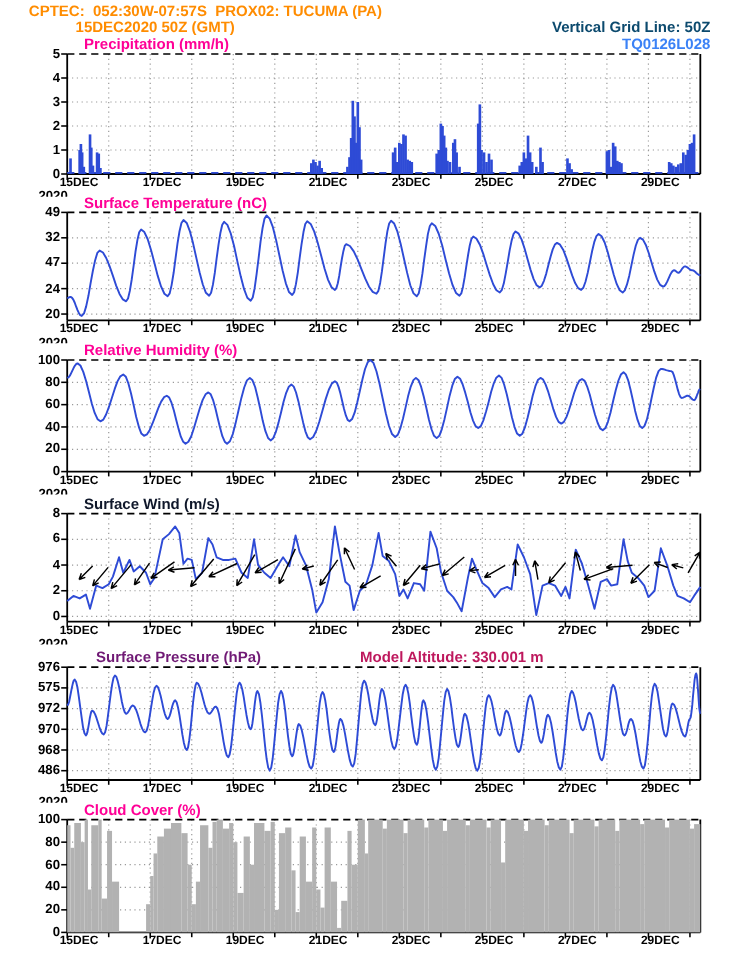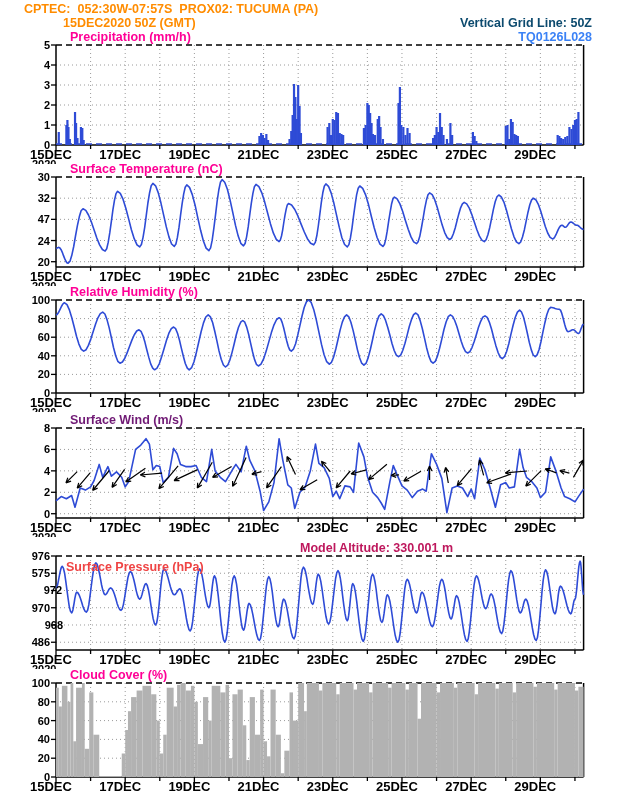--- a/index.html
+++ b/index.html
@@ -1,21 +1,21 @@
 <!DOCTYPE html>
 <html><head>
 <meta charset="utf-8">
 <style>
   html,body{margin:0;padding:0;background:#fff;}
   #page{position:relative;width:618px;height:800px;background:#fff;overflow:hidden;
         font-family:"Liberation Sans",sans-serif;font-weight:bold;}
   .hdr{position:absolute;font-size:12.5px;letter-spacing:0px;white-space:pre;}
   .ptitle{position:absolute;font-size:12.5px;white-space:pre;}
   .ylab{position:absolute;font-size:11px;text-align:right;white-space:pre;}
-  .xlab{position:absolute;font-size:13px;text-align:left;white-space:pre;}
+  .xlab{position:absolute;font-size:10px;text-align:right;white-space:pre;}
   .year{position:absolute;font-size:11px;overflow:hidden;white-space:pre;}
   svg{position:absolute;left:0;top:0;}
 </style>
 </head>
 <body>
 
 <div id="page">
   <div class="hdr" style="left: 24px; top: 2px; color: rgb(255, 140, 0);">CPTEC:  052:30W-07:57S  PROX02: TUCUMA (PA)</div>
   <div class="hdr" style="left: 28px; top: 16px; color: rgb(255, 140, 0); margin-left: 35px;">15DEC2020 50Z (GMT)</div>
   <div class="hdr" style="right: 26px; top: 16px; position: absolute; color: #0c4a6e;">Vertical Grid Line: 50Z</div>
@@ -509,21 +509,21 @@
       <div class="xlab" style="left:30px;top:147px;width:52px;">15DEC</div>
       <div class="xlab" style="left:99.19344262295083px;top:147px;width:52px;">17DEC</div>
       <div class="xlab" style="left:168.38688524590165px;top:147px;width:52px;">19DEC</div>
       <div class="xlab" style="left:237.58032786885246px;top:147px;width:52px;">21DEC</div>
       <div class="xlab" style="left:306.7737704918033px;top:147px;width:52px;">23DEC</div>
       <div class="xlab" style="left:375.96721311475414px;top:147px;width:52px;">25DEC</div>
       <div class="xlab" style="left:445.16065573770493px;top:147px;width:52px;">27DEC</div>
       <div class="xlab" style="left:514.3540983606558px;top:147px;width:52px;">29DEC</div>
       <div class="year" style="left:32px;top:158px;width:40px;height:6px;">2020</div>
       <div class="ptitle" style="left:70px;top:30px;color:#ff0096;">Precipitation (mm/h)</div>
-      <div class="ylab" style="left:10px;top:171px;width:40px;">30</div>
+      <div class="ylab" style="left:10px;top:171px;width:40px;">49</div>
       <div class="ylab" style="left:10px;top:192.1764705882353px;width:40px;">32</div>
       <div class="ylab" style="left:10px;top:213.35294117647058px;width:40px;">47</div>
       <div class="ylab" style="left:10px;top:234.52941176470588px;width:40px;">24</div>
       <div class="ylab" style="left:10px;top:255.70588235294116px;width:40px;">20</div>
       <div class="xlab" style="left:30px;top:269px;width:52px;">15DEC</div>
       <div class="xlab" style="left:99.19344262295083px;top:269px;width:52px;">17DEC</div>
       <div class="xlab" style="left:168.38688524590165px;top:269px;width:52px;">19DEC</div>
       <div class="xlab" style="left:237.58032786885246px;top:269px;width:52px;">21DEC</div>
       <div class="xlab" style="left:306.7737704918033px;top:269px;width:52px;">23DEC</div>
       <div class="xlab" style="left:375.96721311475414px;top:269px;width:52px;">25DEC</div>
@@ -554,37 +554,37 @@
       <div class="ylab" style="left:10px;top:507.71428571428567px;width:40px;">0</div>
       <div class="xlab" style="left:30px;top:520px;width:52px;">15DEC</div>
       <div class="xlab" style="left:99.19344262295083px;top:520px;width:52px;">17DEC</div>
       <div class="xlab" style="left:168.38688524590165px;top:520px;width:52px;">19DEC</div>
       <div class="xlab" style="left:237.58032786885246px;top:520px;width:52px;">21DEC</div>
       <div class="xlab" style="left:306.7737704918033px;top:520px;width:52px;">23DEC</div>
       <div class="xlab" style="left:375.96721311475414px;top:520px;width:52px;">25DEC</div>
       <div class="xlab" style="left:445.16065573770493px;top:520px;width:52px;">27DEC</div>
       <div class="xlab" style="left:514.3540983606558px;top:520px;width:52px;">29DEC</div>
       <div class="year" style="left:32px;top:531px;width:40px;height:6px;">2020</div>
-      <div class="ptitle" style="left:70px;top:413px;color:#701a75;">Surface Wind (m/s)</div>
+      <div class="ptitle" style="left:70px;top:413px;color:#0f172a;">Surface Wind (m/s)</div>
       <div class="ylab" style="left:10px;top:550px;width:40px;">976</div>
       <div class="ylab" style="left:10px;top:567.2477064220184px;width:40px;">575</div>
-      <div class="ylab" style="left:22px;top:584.4954128440368px;width:40px;">972</div>
+      <div class="ylab" style="left:10px;top:584.4954128440368px;width:40px;">972</div>
       <div class="ylab" style="left:10px;top:601.7431192660551px;width:40px;">970</div>
-      <div class="ylab" style="left:23px;top:618.9908256880735px;width:40px;">968</div>
+      <div class="ylab" style="left:10px;top:618.9908256880735px;width:40px;">968</div>
       <div class="ylab" style="left:10px;top:636.2385321100919px;width:40px;">486</div>
       <div class="xlab" style="left:30px;top:652px;width:52px;">15DEC</div>
       <div class="xlab" style="left:99.19344262295083px;top:652px;width:52px;">17DEC</div>
       <div class="xlab" style="left:168.38688524590165px;top:652px;width:52px;">19DEC</div>
       <div class="xlab" style="left:237.58032786885246px;top:652px;width:52px;">21DEC</div>
       <div class="xlab" style="left:306.7737704918033px;top:652px;width:52px;">23DEC</div>
       <div class="xlab" style="left:375.96721311475414px;top:652px;width:52px;">25DEC</div>
       <div class="xlab" style="left:445.16065573770493px;top:652px;width:52px;">27DEC</div>
       <div class="xlab" style="left:514.3540983606558px;top:652px;width:52px;">29DEC</div>
       <div class="year" style="left:32px;top:663px;width:40px;height:6px;">2020</div>
-      <div class="ptitle" style="left:66px;top:541px;color:#ef4444;margin-top:19px;">Surface Pressure (hPa)</div>
+      <div class="ptitle" style="left:80px;top:541px;color:#701a75;">Surface Pressure (hPa)</div>
       <div class="ptitle" style="left:300px;top:541px;color:#be185d;">Model Altitude: 330.001 m</div>
       <div class="ylab" style="left:10px;top:677px;width:40px;">100</div>
       <div class="ylab" style="left:10px;top:695.8px;width:40px;">80</div>
       <div class="ylab" style="left:10px;top:714.6px;width:40px;">60</div>
       <div class="ylab" style="left:10px;top:733.4px;width:40px;">40</div>
       <div class="ylab" style="left:10px;top:752.2px;width:40px;">20</div>
       <div class="ylab" style="left:10px;top:771px;width:40px;">0</div>
       <div class="xlab" style="left:30px;top:779px;width:52px;">15DEC</div>
       <div class="xlab" style="left:99.19344262295083px;top:779px;width:52px;">17DEC</div>
       <div class="xlab" style="left:168.38688524590165px;top:779px;width:52px;">19DEC</div>

